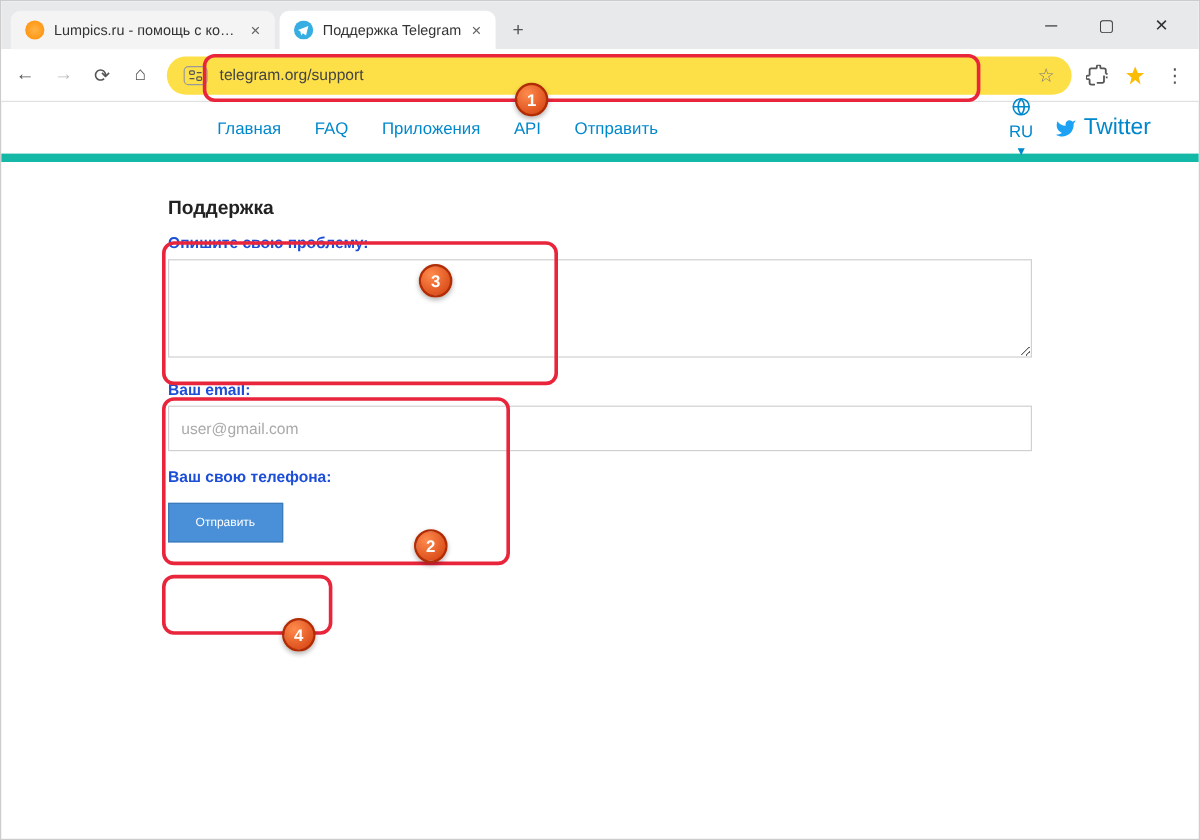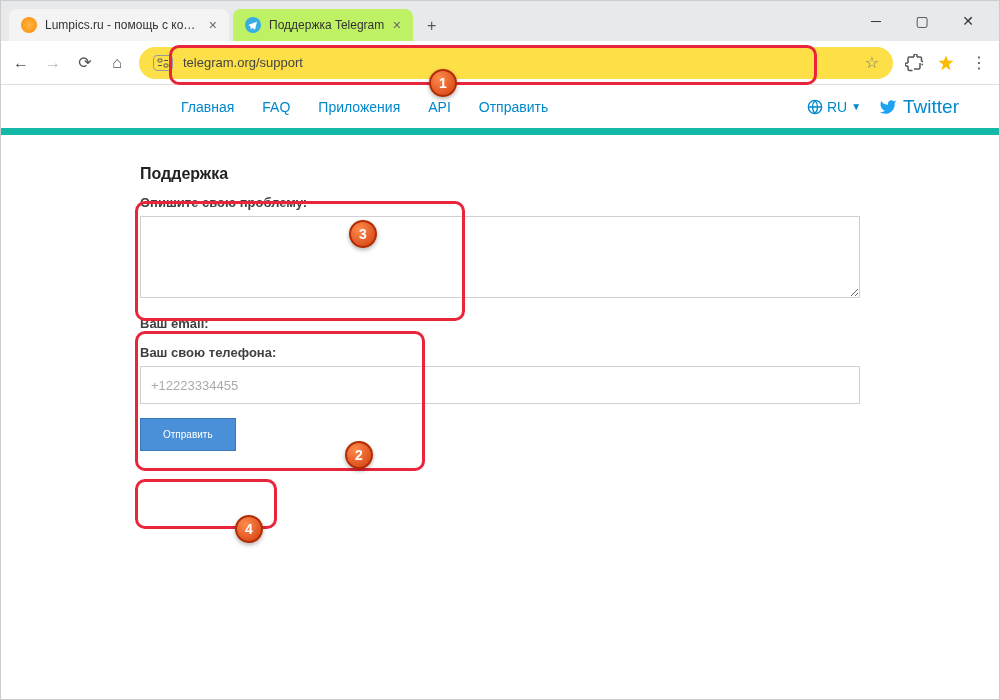--- a/index.html
+++ b/index.html
@@ -1,48 +1,48 @@
 <!DOCTYPE html>
 <html><head>
 <meta charset="utf-8">
 <style>
 * { box-sizing: border-box; margin: 0; padding: 0; }
 body { font-family: Arial, sans-serif; background: #fff; width: 1000px; height: 700px; overflow: hidden; border: 1px solid #ccc; position: relative; }
 
 
 .browser-tabs { height: 40px; background: #e8e9eb; display: flex; align-items: flex-end; padding: 0 8px; }
 .tab { background: #f4f4f4; border-radius: 8px 8px 0 0; padding: 8px 12px; display: flex; align-items: center; gap: 8px; font-size: 12px; margin-right: 4px; max-width: 220px; min-width: 180px; }
-.tab.active { background: #bef264; }
+.tab.active { background: #ffffff; }
 .tab-icon { width: 16px; height: 16px; display: flex; align-items: center; justify-content: center; }
 .tab-icon.orange { background: radial-gradient(circle, #ffb347, #ff8c00); border-radius: 50%; }
 .tab-icon.telegram { width: 16px; height: 16px; }
 .tab-title { white-space: nowrap; overflow: hidden; text-overflow: ellipsis; flex: 1; color: #333; }
 .tab-close { color: #666; font-size: 14px; cursor: pointer; }
 .new-tab { padding: 6px 10px; color: #555; font-size: 16px; cursor: pointer; }
 .window-controls { margin-left: auto; display: flex; height: 100%; }
 .win-btn { width: 46px; display: flex; align-items: center; justify-content: center; font-size: 14px; color: #333; }
 
 .addr-bar { height: 44px; background: #fff; display: flex; align-items: center; padding: 0 10px; gap: 12px; border-bottom: 1px solid #e0e0e0; }
 .nav-icon { color: #555; font-size: 16px; width: 20px; text-align: center; }
 .url-box { flex: 1; background: #fde047; border-radius: 18px; height: 32px; display: flex; align-items: center; padding: 0 14px; gap: 10px; font-size: 13px; color: #444; position: relative; }
 .url-box .site-icon { display: flex; align-items: center; gap: 2px; font-size: 11px; border: 1px solid #999; border-radius: 4px; padding: 1px 3px; }
 .url-box .star { margin-left: auto; color: #777; font-size: 16px; }
 
 
 .page { padding: 0; }
 .top-nav { height: 50px; border-bottom: 7px solid #14b8a6; display: flex; align-items: center; padding: 0 40px 0 180px; gap: 28px; }
 .top-nav a { color: #0088cc; text-decoration: none; font-size: 14px; }
 .top-nav .right { margin-left: auto; display: flex; align-items: center; gap: 18px; }
-.lang-sel { color: #0088cc; display: flex; align-items: center; gap: 4px; font-size: 14px; }
+.lang-sel { color: #0088cc; display: flex; align-items: center; gap: 4px; font-size: 14px; flex-direction: column; }
 .twitter-link { color: #0088cc; display: flex; align-items: center; gap: 6px; font-size: 19px; }
 
 .content { width: 720px; margin: 30px auto 0; }
 h1 { font-size: 16px; font-weight: 600; color: #222; margin-bottom: 12px; }
 .form-group { margin-bottom: 14px; }
-.form-label { font-size: 13px; font-weight: bold; color: #404040; display: block; margin-bottom: 6px; }
+.form-label { font-size: 13px; font-weight: bold; color: #1d4ed8; display: block; margin-bottom: 6px; }
 textarea, input.field { width: 100%; border: 1px solid #d0d0d0; padding: 10px; font-size: 13px; font-family: inherit; }
 textarea { height: 82px; resize: both; }
 input.field { height: 38px; }
 input.field::placeholder { color: #aaa; }
 .submit-btn { background: #4a90d9; color: #fff; border: 1px solid #3a7ab8; padding: 10px 22px; font-size: 10px; cursor: pointer; }
 
 .footer-links { text-align: center; margin-top: 40px; font-size: 12px; }
 .footer-links a { color: #0088cc; text-decoration: none; margin: 0 8px; letter-spacing: 0.3px; }
 
 
@@ -134,24 +134,24 @@
   </div>
 
   <div class="content">
     <h1>Поддержка</h1>
     <div class="form-group">
       <label class="form-label">Опишите свою проблему:</label>
       <textarea class="field" style=""></textarea>
     </div>
     <div class="form-group">
       <label class="form-label">Ваш email:</label>
+      <input class="field" placeholder="user@gmail.com" style="">
     </div>
     <div class="form-group">
       <label class="form-label">Ваш свою телефона:</label>
-      <input class="field" placeholder="+12223334455" style="">
     </div>
     <button class="submit-btn">Отправить</button>
   </div>
 
 </div>
 
 <div class="hl" style="left:168px; top:44px; width:648px; height:40px;"></div>
 <div class="marker" style="left:428px; top:68px;">1</div>
 
 <div class="hl" style="left:134px; top:200px; width:330px; height:120px;"></div>

